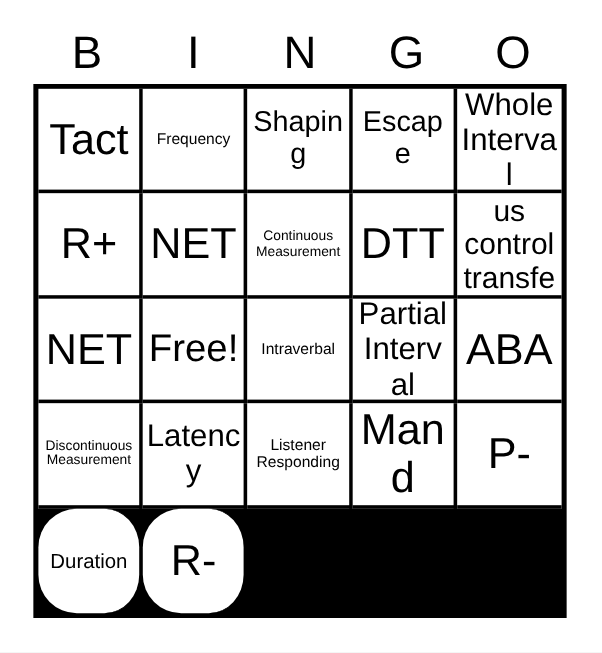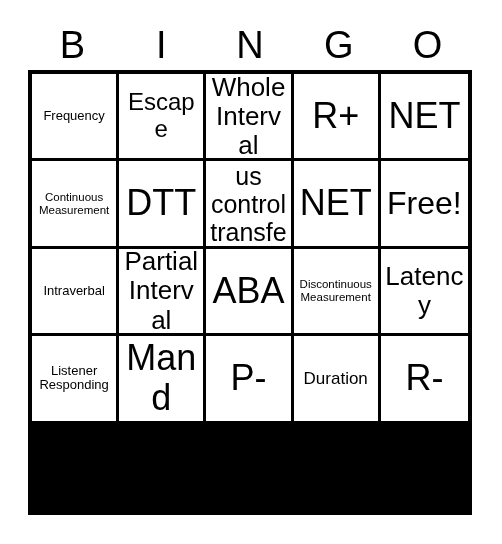--- a/index.html
+++ b/index.html
@@ -102,21 +102,27 @@
   <div id="bingo-header">
     <div class="header-letter">B</div>
     <div class="header-letter">I</div>
     <div class="header-letter">N</div>
     <div class="header-letter">G</div>
     <div class="header-letter">O</div>
   </div>
 
   <div id="bingo-grid">
     <div class="bingo-cell">
+        <span class="cell-text fs-xxl">Tact</span>
+      </div>
+    <div class="bingo-cell">
         <span class="cell-text fs-xs">Frequency</span>
+      </div>
+    <div class="bingo-cell">
+        <span class="cell-text fs-l">Shaping</span>
       </div>
     <div class="bingo-cell">
         <span class="cell-text fs-l">Escape</span>
       </div>
     <div class="bingo-cell">
         <span class="cell-text fs-m">Whole Interval</span>
       </div>
 
     <div class="bingo-cell">
         <span class="cell-text fs-xxl">R+</span>

